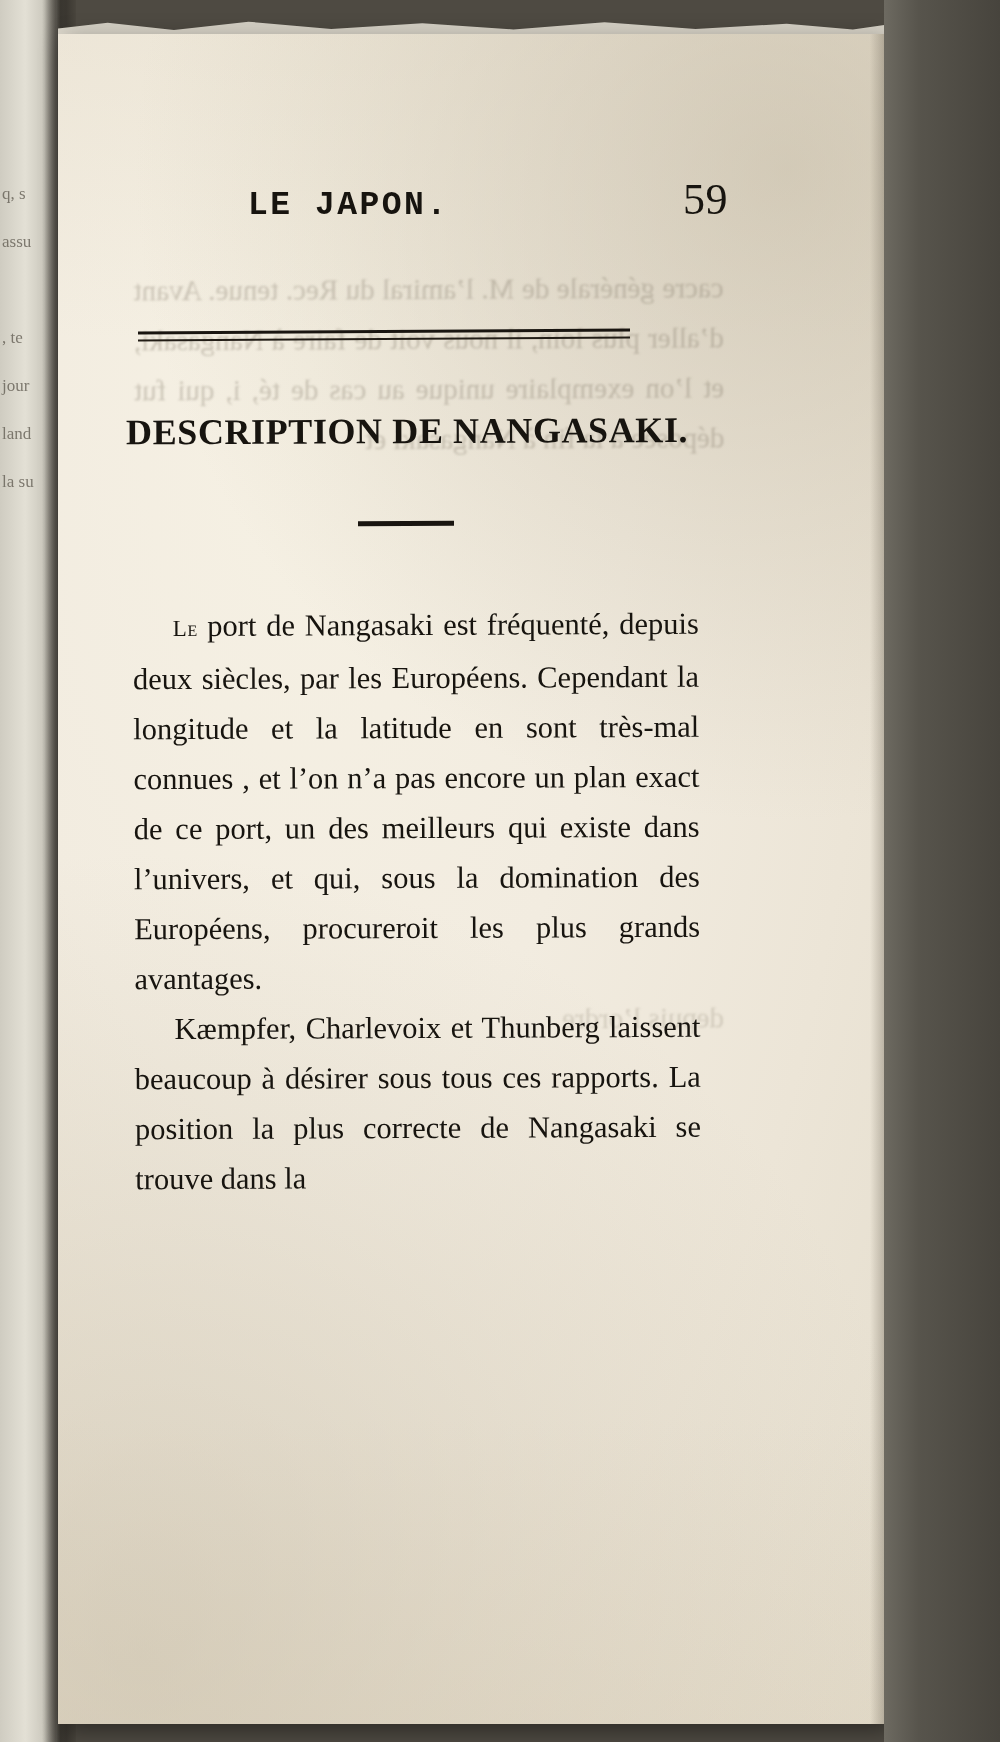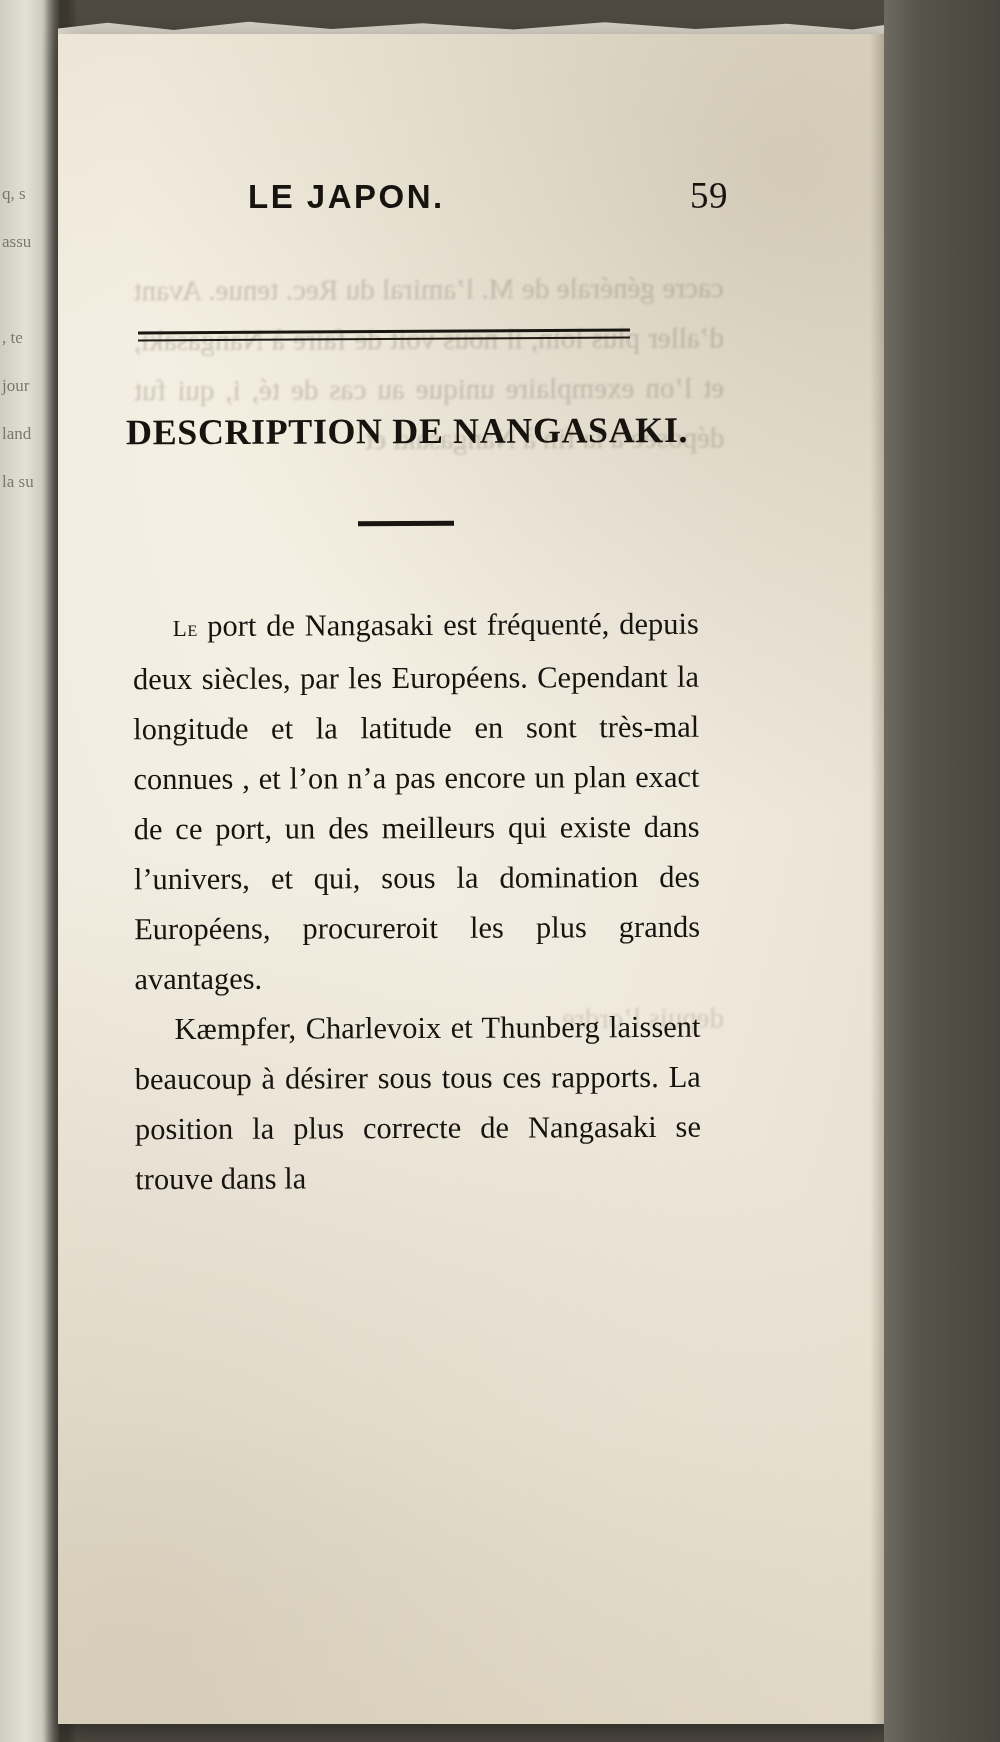--- a/index.html
+++ b/index.html
@@ -130,24 +130,24 @@
     top: 140px;
     width: 480px;
     display: flex;
     justify-content: space-between;
     align-items: baseline;
   }
   .running-title {
     font-size: 33px;
     letter-spacing: 2.5px;
     font-weight: 700;
-    font-family: Liberation Sans, sans-serif;
+    font-family: Liberation Mono, monospace;
   }
   .folio {
-    font-size: 37px;
+    font-size: 44px;
     letter-spacing: 0.5px;
     font-family: "Liberation Serif", serif;
     margin-left: 26px;
   }
 
   .rule-double {
     position: absolute;
     left: 80px;
     top: 296px;
     width: 492px;

